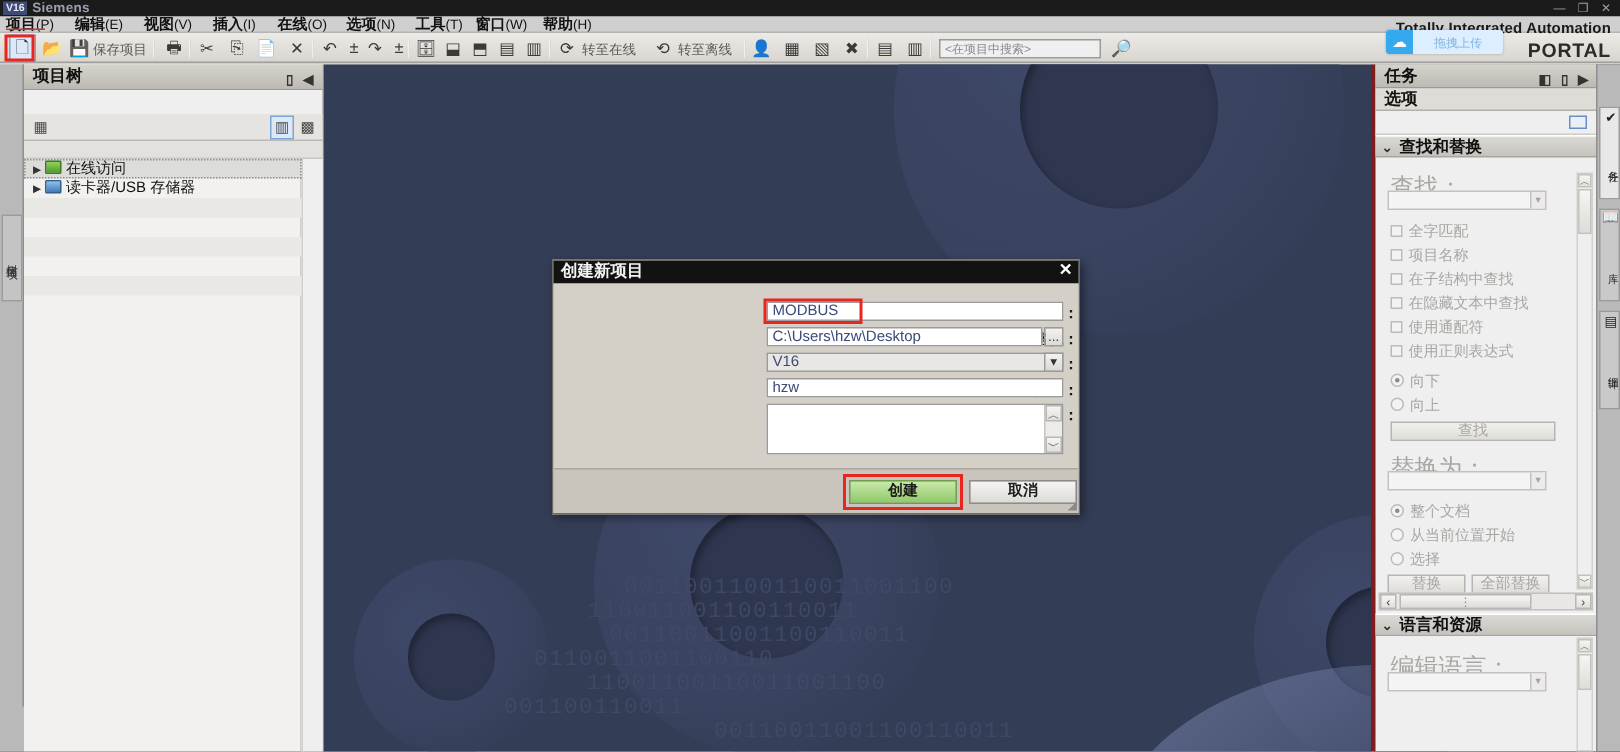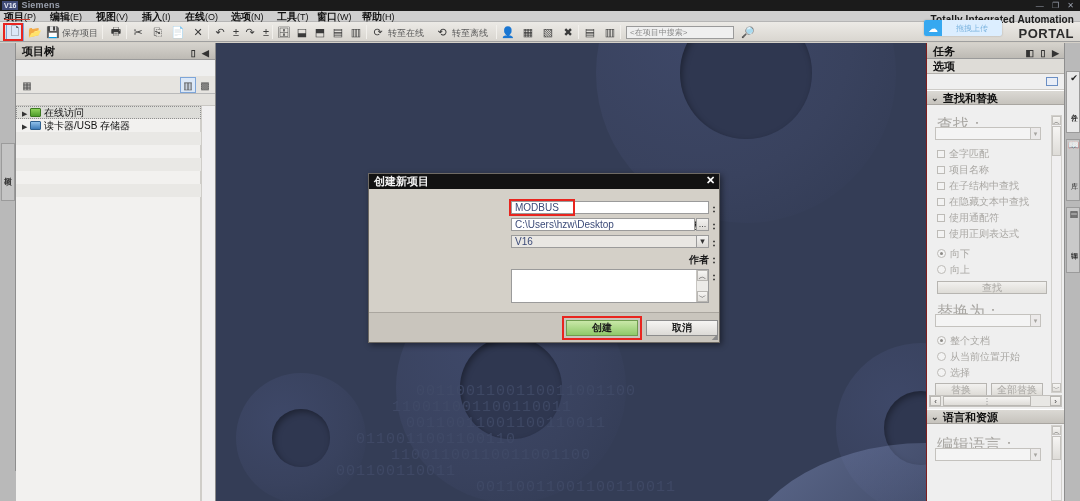--- a/index.html
+++ b/index.html
@@ -189,22 +189,22 @@
     background:#b9b9b9; border-left:1px solid #8e8e8e;
   }
   .rtab{
     position:absolute; left:1px; width:14px; background:#c9c9c9;
     border:1px solid #9b9b9b; font-size:7px; color:#222; text-align:center;
     writing-mode:vertical-rl; text-orientation:upright; letter-spacing:-1px; padding-top:13px;
   }
   .rtab.act{ background:#e8e8e8;}
   .rtab .g{ position:absolute; left:2px; top:1px; font-size:9px;}
   .taskpanel{
-    position:absolute; right:16px; top:43px; width:138px; bottom:0;
-    background:#efefef; border-left:1px solid #7f1d1d;
+    position:absolute; right:16px; top:43px; width:150px; bottom:0;
+    background:#efefef; border-left:3px solid #7f1d1d;
   }
   .tp-header{
     position:absolute; left:0; top:0; right:0; height:16px;
     background:linear-gradient(#d6d3cd,#bdbab4); border-bottom:1px solid #9a9a9a;
     font-size:11px; font-weight:bold; color:#111; line-height:16px; padding-left:6px;
   }
   .tp-header .hi{ position:absolute; right:3px; top:2px; font-size:9px; letter-spacing:2px; color:#333;}
   .tp-sub{
     position:absolute; left:0; top:16px; right:0; height:15px;
     background:#dedcd7; border-bottom:1px solid #b3b0ab;
@@ -565,20 +565,21 @@
 
       <div class="f-label" style="top:30px; width:140px;">路径：</div>
       <div class="f-input" style="left:142px; top:29px; width:184px;">C:\Users\hzw\Desktop</div>
       <div class="f-btn-sm" style="left:327px; top:29px;">...</div>
 
       <div class="f-label" style="top:47px; width:140px;">版本：</div>
       <div class="f-input combo" style="left:142px; top:46px; width:198px;">V16</div>
       <div class="f-btn-sm" style="left:327px; top:46px;">▾</div>
 
       <div class="f-label" style="top:64px; width:140px;">作者：</div>
+      <div class="f-input" style="left:142px; top:63px; width:198px;">hzw</div>
 
       <div class="f-label" style="top:81px; width:140px;">注释：</div>
       <div class="f-area" style="left:142px; top:80px; width:198px; height:34px;">
         <div class="sb">
           <div class="a" style="top:0">︿</div>
           <div class="a" style="bottom:0">﹀</div>
         </div>
       </div>
     </div>
 

